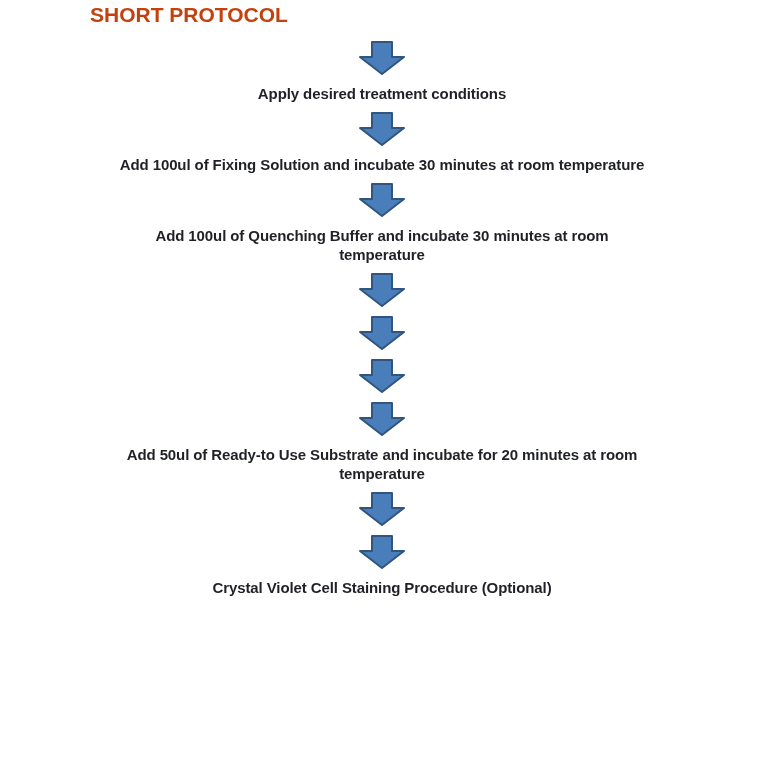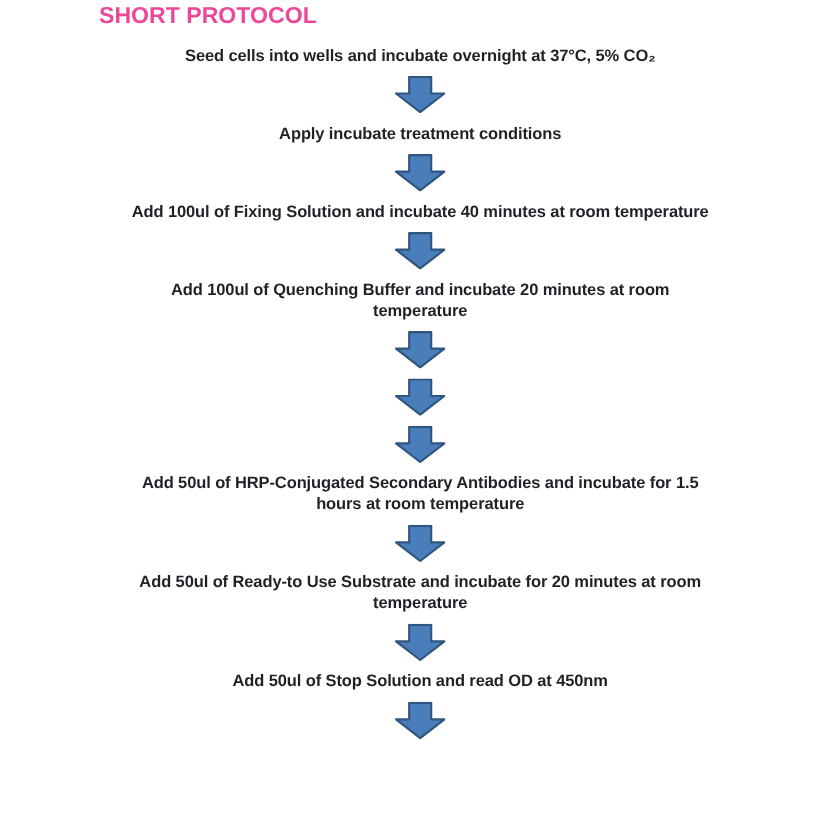--- a/index.html
+++ b/index.html
@@ -13,21 +13,21 @@
     font-family: "Liberation Sans", "DejaVu Sans", sans-serif;
     position: relative;
     overflow: hidden;
   }
   .title {
     position: absolute;
     left: 90px;
     top: 3px;
     font-size: 21px;
     font-weight: bold;
-    color: #ec4899;
+    color: #c2410c;
     letter-spacing: 0px;
     white-space: nowrap;
   }
   .flow {
     position: absolute;
     top: 41px;
     left: 50%;
     transform: translateX(-50%);
     width: 700px;
     display: flex;
@@ -57,45 +57,44 @@
     stroke-linejoin: round;
   }
 </style>
 </head>
 <body>
 
 <div class="title">SHORT PROTOCOL</div>
 
 <div class="flow">
 
-  <div class="step">Seed cells into wells and incubate overnight at 37°C, 5% CO₂</div>
 
   <div class="arrow">
     <svg width="46" height="34" viewBox="0 0 46 34" aria-hidden="true">
       <polygon points="13,1 33,1 33,16 45,16 23,33 1,16 13,16" fill="#4A7EBB"></polygon>
     </svg>
   </div>
 
-  <div class="step">Apply incubate treatment conditions</div>
+  <div class="step">Apply desired treatment conditions</div>
 
   <div class="arrow">
     <svg width="46" height="34" viewBox="0 0 46 34" aria-hidden="true">
       <polygon points="13,1 33,1 33,16 45,16 23,33 1,16 13,16" fill="#4A7EBB"></polygon>
     </svg>
   </div>
 
-  <div class="step">Add 100ul of Fixing Solution and incubate 40 minutes at room temperature</div>
+  <div class="step">Add 100ul of Fixing Solution and incubate 30 minutes at room temperature</div>
 
   <div class="arrow">
     <svg width="46" height="34" viewBox="0 0 46 34" aria-hidden="true">
       <polygon points="13,1 33,1 33,16 45,16 23,33 1,16 13,16" fill="#4A7EBB"></polygon>
     </svg>
   </div>
 
-  <div class="step">Add 100ul of Quenching Buffer and incubate 20 minutes at room
+  <div class="step">Add 100ul of Quenching Buffer and incubate 30 minutes at room
 temperature</div>
 
   <div class="arrow">
     <svg width="46" height="34" viewBox="0 0 46 34" aria-hidden="true">
       <polygon points="13,1 33,1 33,16 45,16 23,33 1,16 13,16" fill="#4A7EBB"></polygon>
     </svg>
   </div>
 
 
   <div class="arrow">
@@ -104,40 +103,38 @@
     </svg>
   </div>
 
 
   <div class="arrow">
     <svg width="46" height="34" viewBox="0 0 46 34" aria-hidden="true">
       <polygon points="13,1 33,1 33,16 45,16 23,33 1,16 13,16" fill="#4A7EBB"></polygon>
     </svg>
   </div>
 
-  <div class="step">Add 50ul of HRP-Conjugated Secondary Antibodies and incubate for 1.5
-hours at room temperature</div>
 
   <div class="arrow">
     <svg width="46" height="34" viewBox="0 0 46 34" aria-hidden="true">
       <polygon points="13,1 33,1 33,16 45,16 23,33 1,16 13,16" fill="#4A7EBB"></polygon>
     </svg>
   </div>
 
   <div class="step">Add 50ul of Ready-to Use Substrate and incubate for 20 minutes at room
 temperature</div>
 
   <div class="arrow">
     <svg width="46" height="34" viewBox="0 0 46 34" aria-hidden="true">
       <polygon points="13,1 33,1 33,16 45,16 23,33 1,16 13,16" fill="#4A7EBB"></polygon>
     </svg>
   </div>
 
-  <div class="step">Add 50ul of Stop Solution and read OD at 450nm</div>
 
   <div class="arrow">
     <svg width="46" height="34" viewBox="0 0 46 34" aria-hidden="true">
       <polygon points="13,1 33,1 33,16 45,16 23,33 1,16 13,16" fill="#4A7EBB"></polygon>
     </svg>
   </div>
 
+  <div class="step">Crystal Violet Cell Staining Procedure (Optional)</div>
 
 </div>
 
 </body></html>

